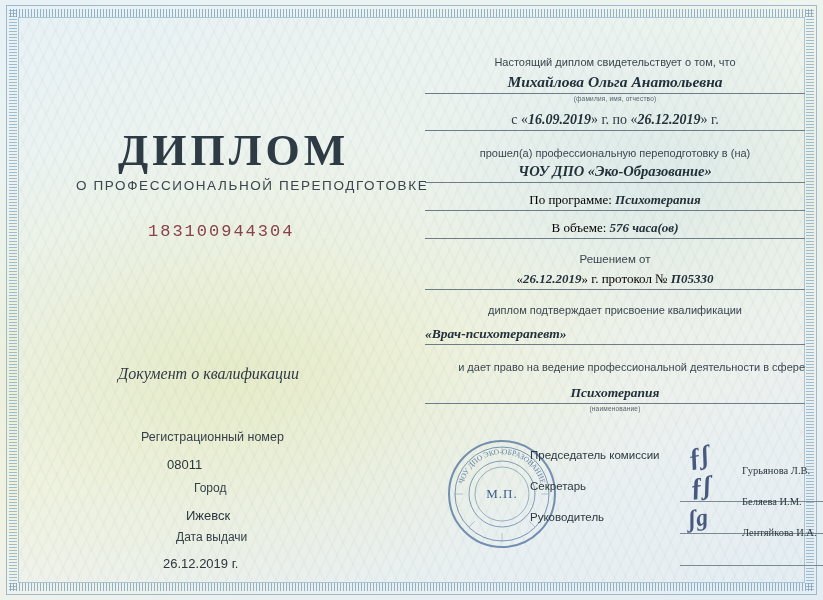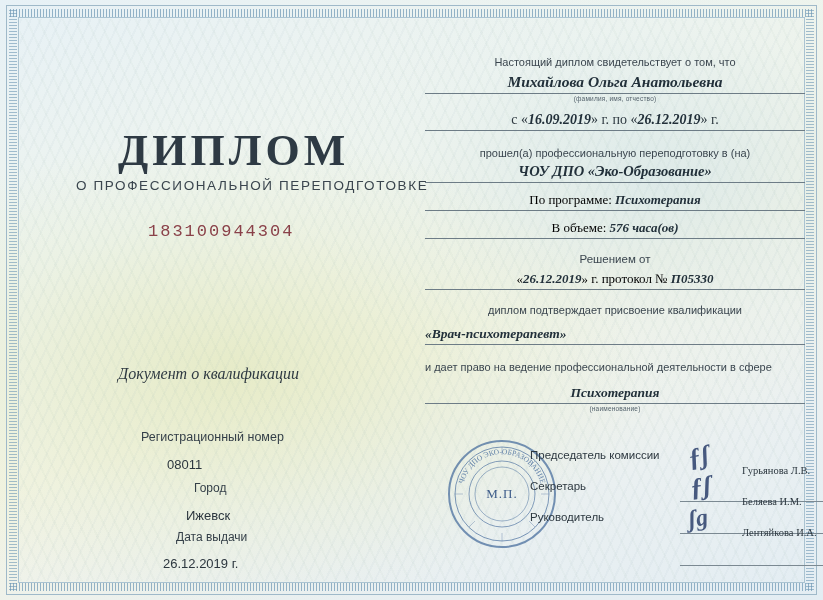--- a/index.html
+++ b/index.html
@@ -202,21 +202,21 @@
   .hdr-note { font-size: 11px; text-align: center; margin-bottom: 5px; }
   .name-val { font-size: 15.5px; }
   .period { font-size: 14px; }
   .org-val { font-size: 14.5px; }
   .prog { font-size: 13px; text-align: center; }
   .vol { font-size: 13px; text-align: center; }
   .decision { font-size: 11.5px; text-align: center; margin-top: 14px; }
   .protocol { font-size: 13px; text-align: center; margin-top: 6px; }
   .confirm { font-size: 11px; text-align: center; margin-top: 14px; }
   .qual { font-size: 13.5px; text-align: left; margin-top: 10px; }
-  .rights { font-size: 11px; text-align: left; margin-top: 16px; }
+  .rights { font-size: 11px; text-align: right; margin-top: 16px; }
   .sphere { font-size: 13.5px; text-align: center; margin-top: 12px; }
 
   
   .sig-block {
     position: absolute;
     left: 530px;
     top: 440px;
     width: 180px;
     font-family: "Liberation Sans", sans-serif;
     font-size: 11.5px;

